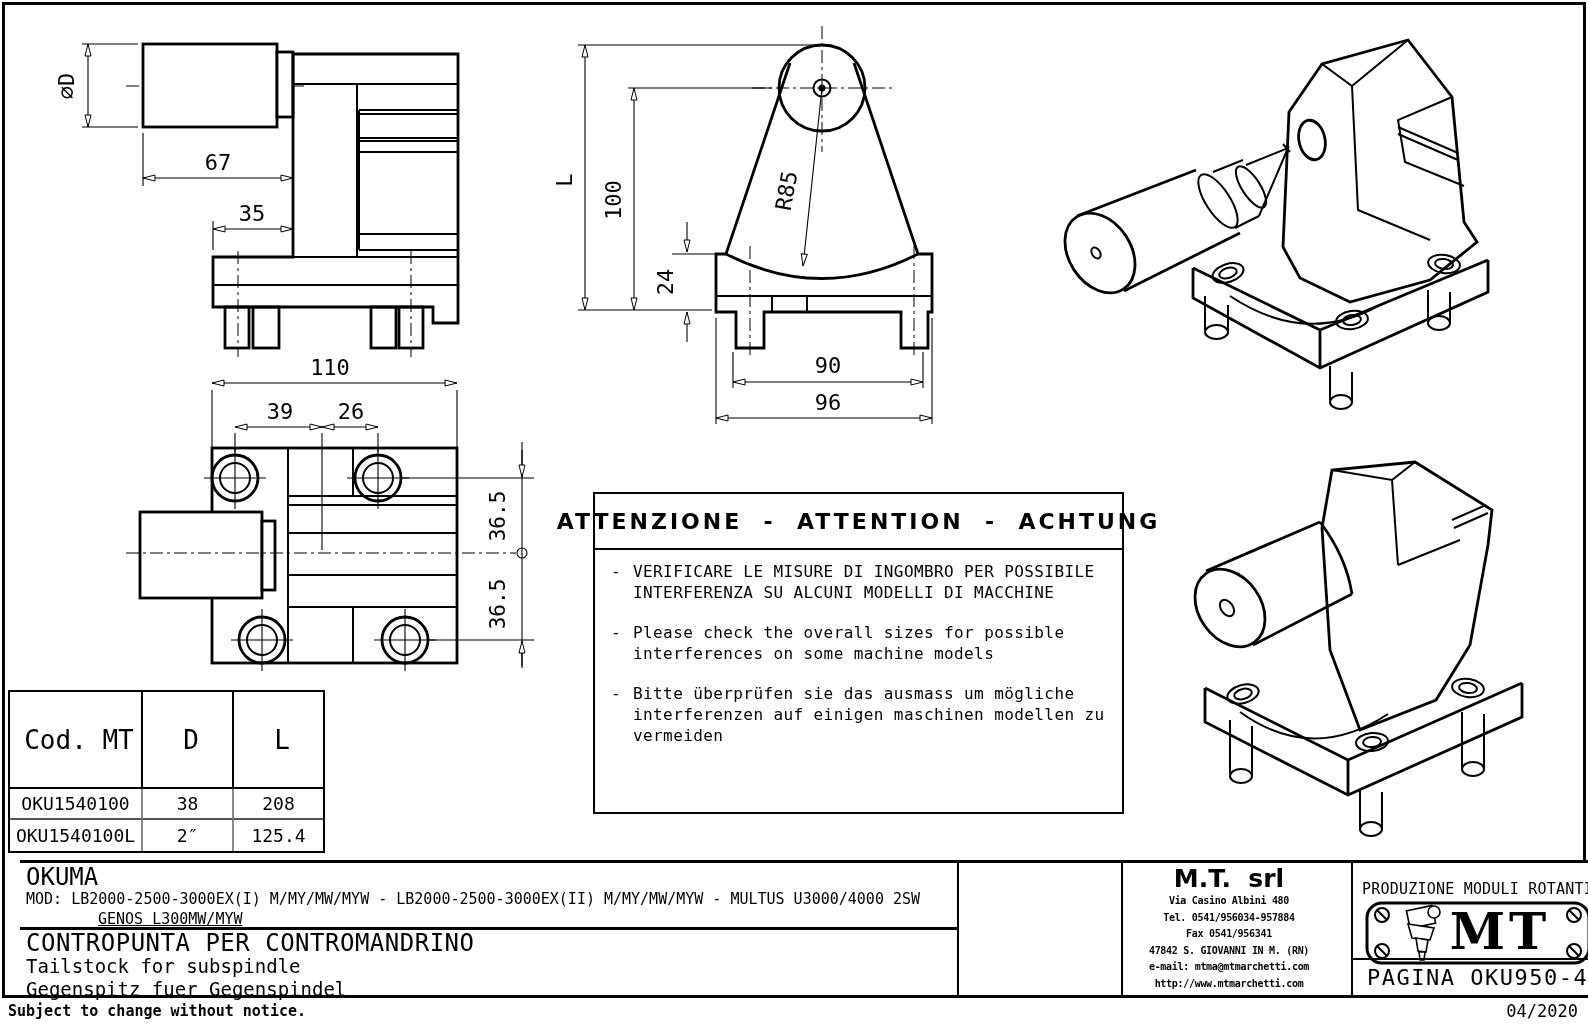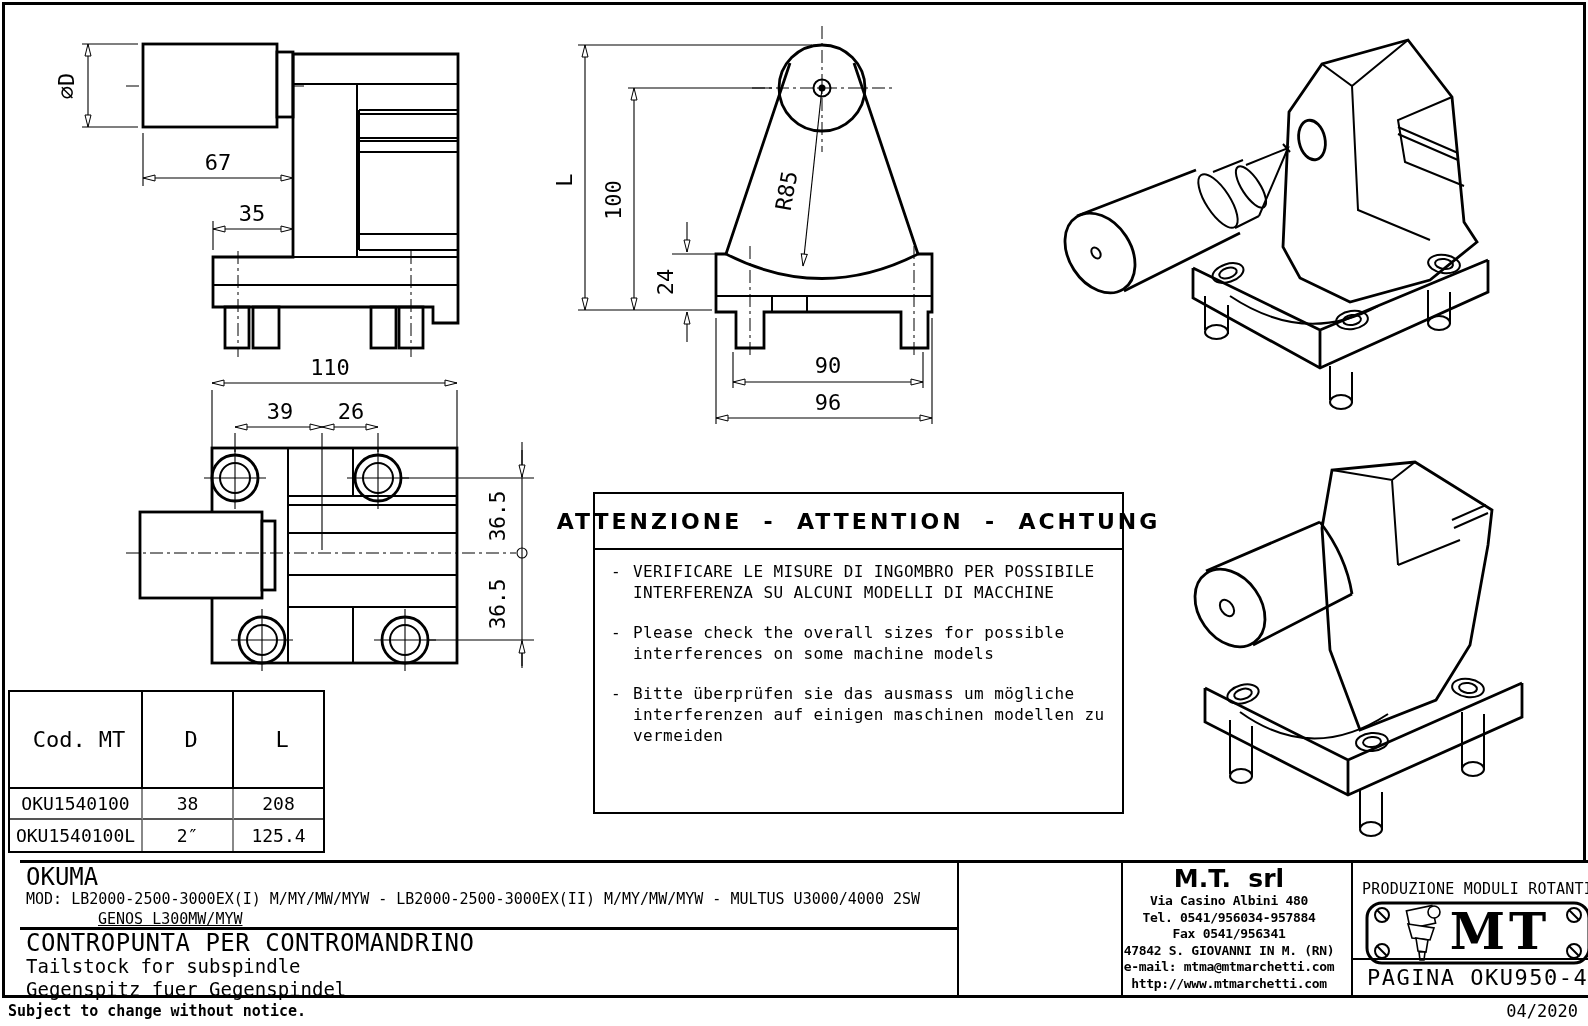--- a/index.html
+++ b/index.html
@@ -27,41 +27,41 @@
   .attn-head{height:56px;border-bottom:2.5px solid #000;display:flex;align-items:center;justify-content:center;
     font-family:"DejaVu Sans",sans-serif;font-weight:bold;font-size:22px;letter-spacing:3px;white-space:pre;}
   .attn-body{padding:11px 8px 0 14px;}
   .attn-item{position:relative;padding-left:24px;font-size:16px;line-height:21px;margin-bottom:19px;letter-spacing:0.4px;}
   .attn-item::before{content:"-";position:absolute;left:2px;top:0;}
 
   
   .spec{position:absolute;left:8px;top:690px;width:317px;height:163px;border:2.5px solid #000;background:#fff;
     display:grid;grid-template-columns:133px 91px 1fr;grid-template-rows:97px 31px 1fr;}
   .spec .c{display:flex;align-items:center;justify-content:center;border-right:2px solid #888;border-bottom:2px solid #555;}
-  .spec .c.hdr{font-size:22px;border-bottom:2.5px solid #000;padding-left:7px;}
+  .spec .c.hdr{font-size:26px;border-bottom:2.5px solid #000;padding-left:7px;}
   .spec .c.last{border-right:none;}
   .spec .c.bot{border-bottom:none;}
   .spec .c.val{font-size:18px;}
 
   
   .tb{position:absolute;left:20px;top:860px;width:1584px;height:138px;border-top:3px solid #000;border-bottom:3px solid #000;background:#fff;}
   .tb .box{position:absolute;top:0;height:100%;}
   .tb-left{left:0;width:937px;}
   .tb-brandbox{height:67px;border-bottom:3.5px solid #000;padding:1px 0 0 6px;}
   .brand{font-size:24px;line-height:26px;}
   .mod{font-size:15px;line-height:19px;white-space:pre;}
   .genos{font-size:15px;line-height:19px;margin-left:72px;text-decoration:underline;display:inline-block;}
   .tb-desc{padding:1px 0 0 6px;}
   .d-it{font-size:24px;line-height:24px;letter-spacing:0.5px;}
   .d-en{font-size:19px;line-height:23px;}
   .d-de{font-size:19px;line-height:22px;}
   .tb-empty{left:937px;width:164px;border-left:2.5px solid #000;}
   .tb-mt{left:1101px;width:214px;border-left:2.5px solid #000;text-align:center;padding-top:2px;}
   .mt-name{font-family:"DejaVu Sans",sans-serif;font-weight:bold;font-size:25px;line-height:28px;white-space:pre;}
-  .mt-line{font-size:13px;font-weight:bold;line-height:16.5px;letter-spacing:-0.3px;}
+  .mt-line{font-size:10px;font-weight:bold;line-height:16.5px;letter-spacing:-0.3px;}
   .tb-right{left:1331px;width:251px;border-left:2.5px solid #000;}
   .claim{font-size:15px;text-align:center;padding-top:17px;letter-spacing:0.2px;white-space:pre;}
   .logo{margin:2px auto 0;width:228px;height:66px;position:relative;}
   .pag{position:absolute;left:0;bottom:0;height:37px;width:100%;border-top:2.5px solid #000;
     display:flex;align-items:center;padding-left:14px;font-size:22px;letter-spacing:1.5px;white-space:pre;}
 
   
   .foot-note{position:absolute;left:8px;top:1002px;font-size:15px;font-weight:bold;}
   .foot-date{position:absolute;right:10px;top:1001px;font-size:17px;}
 </style>

